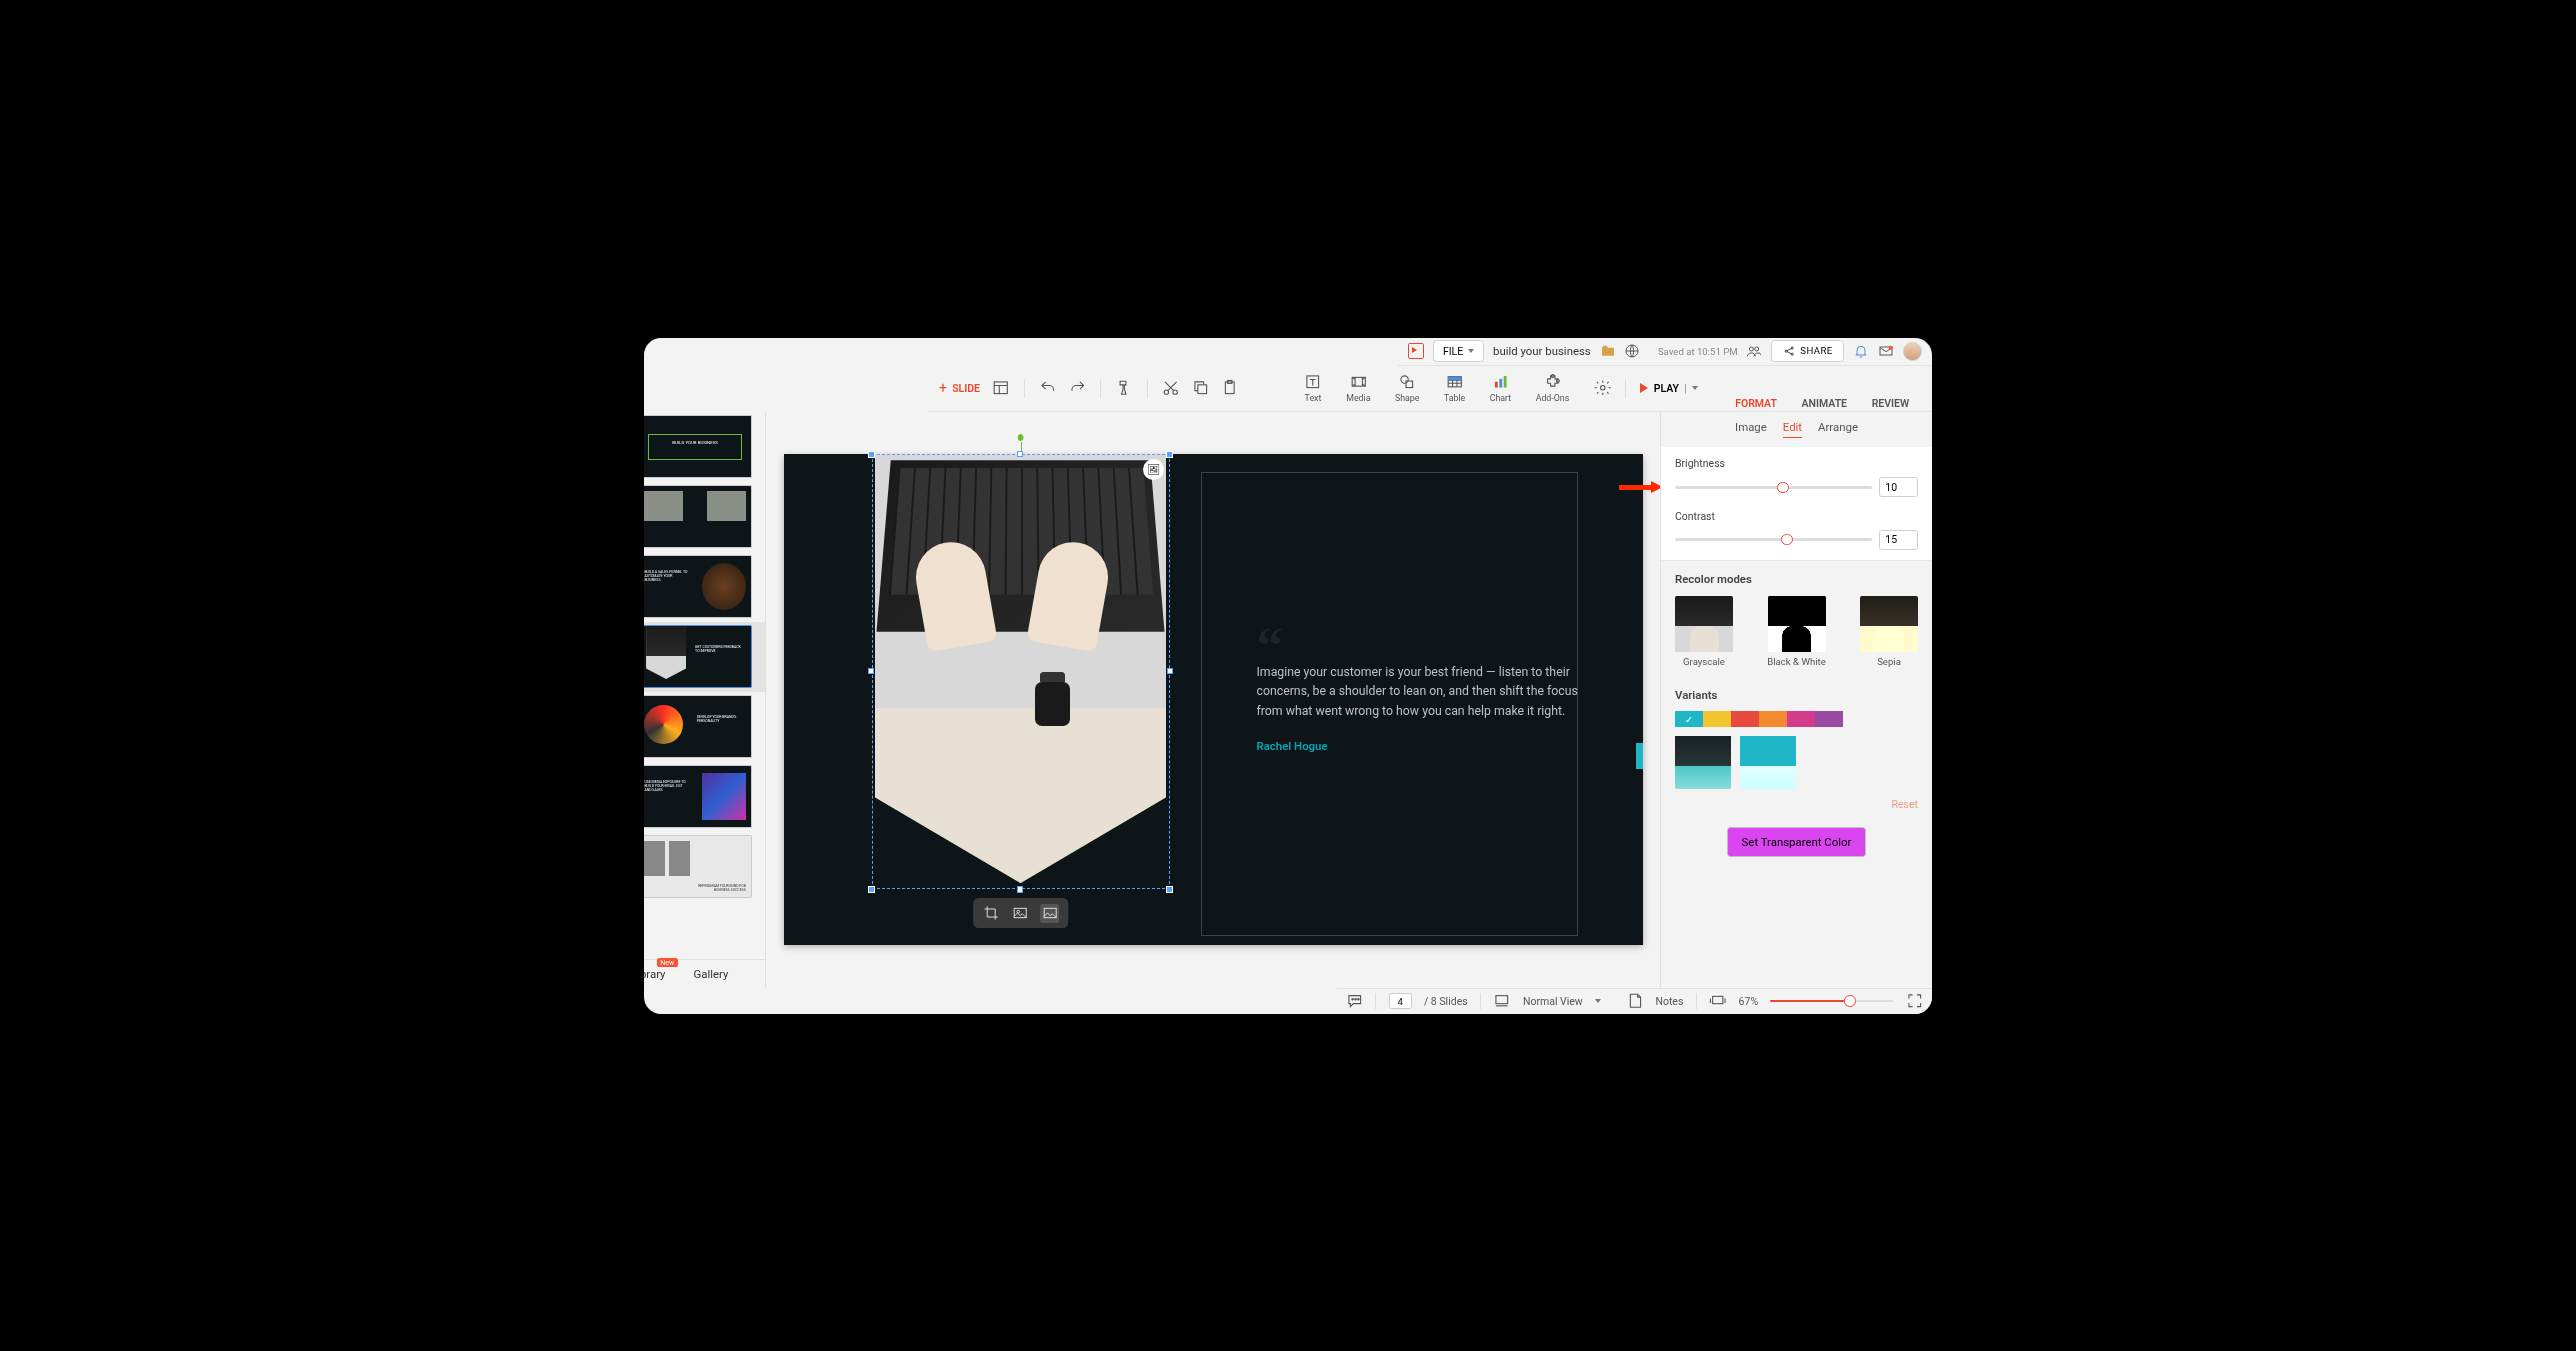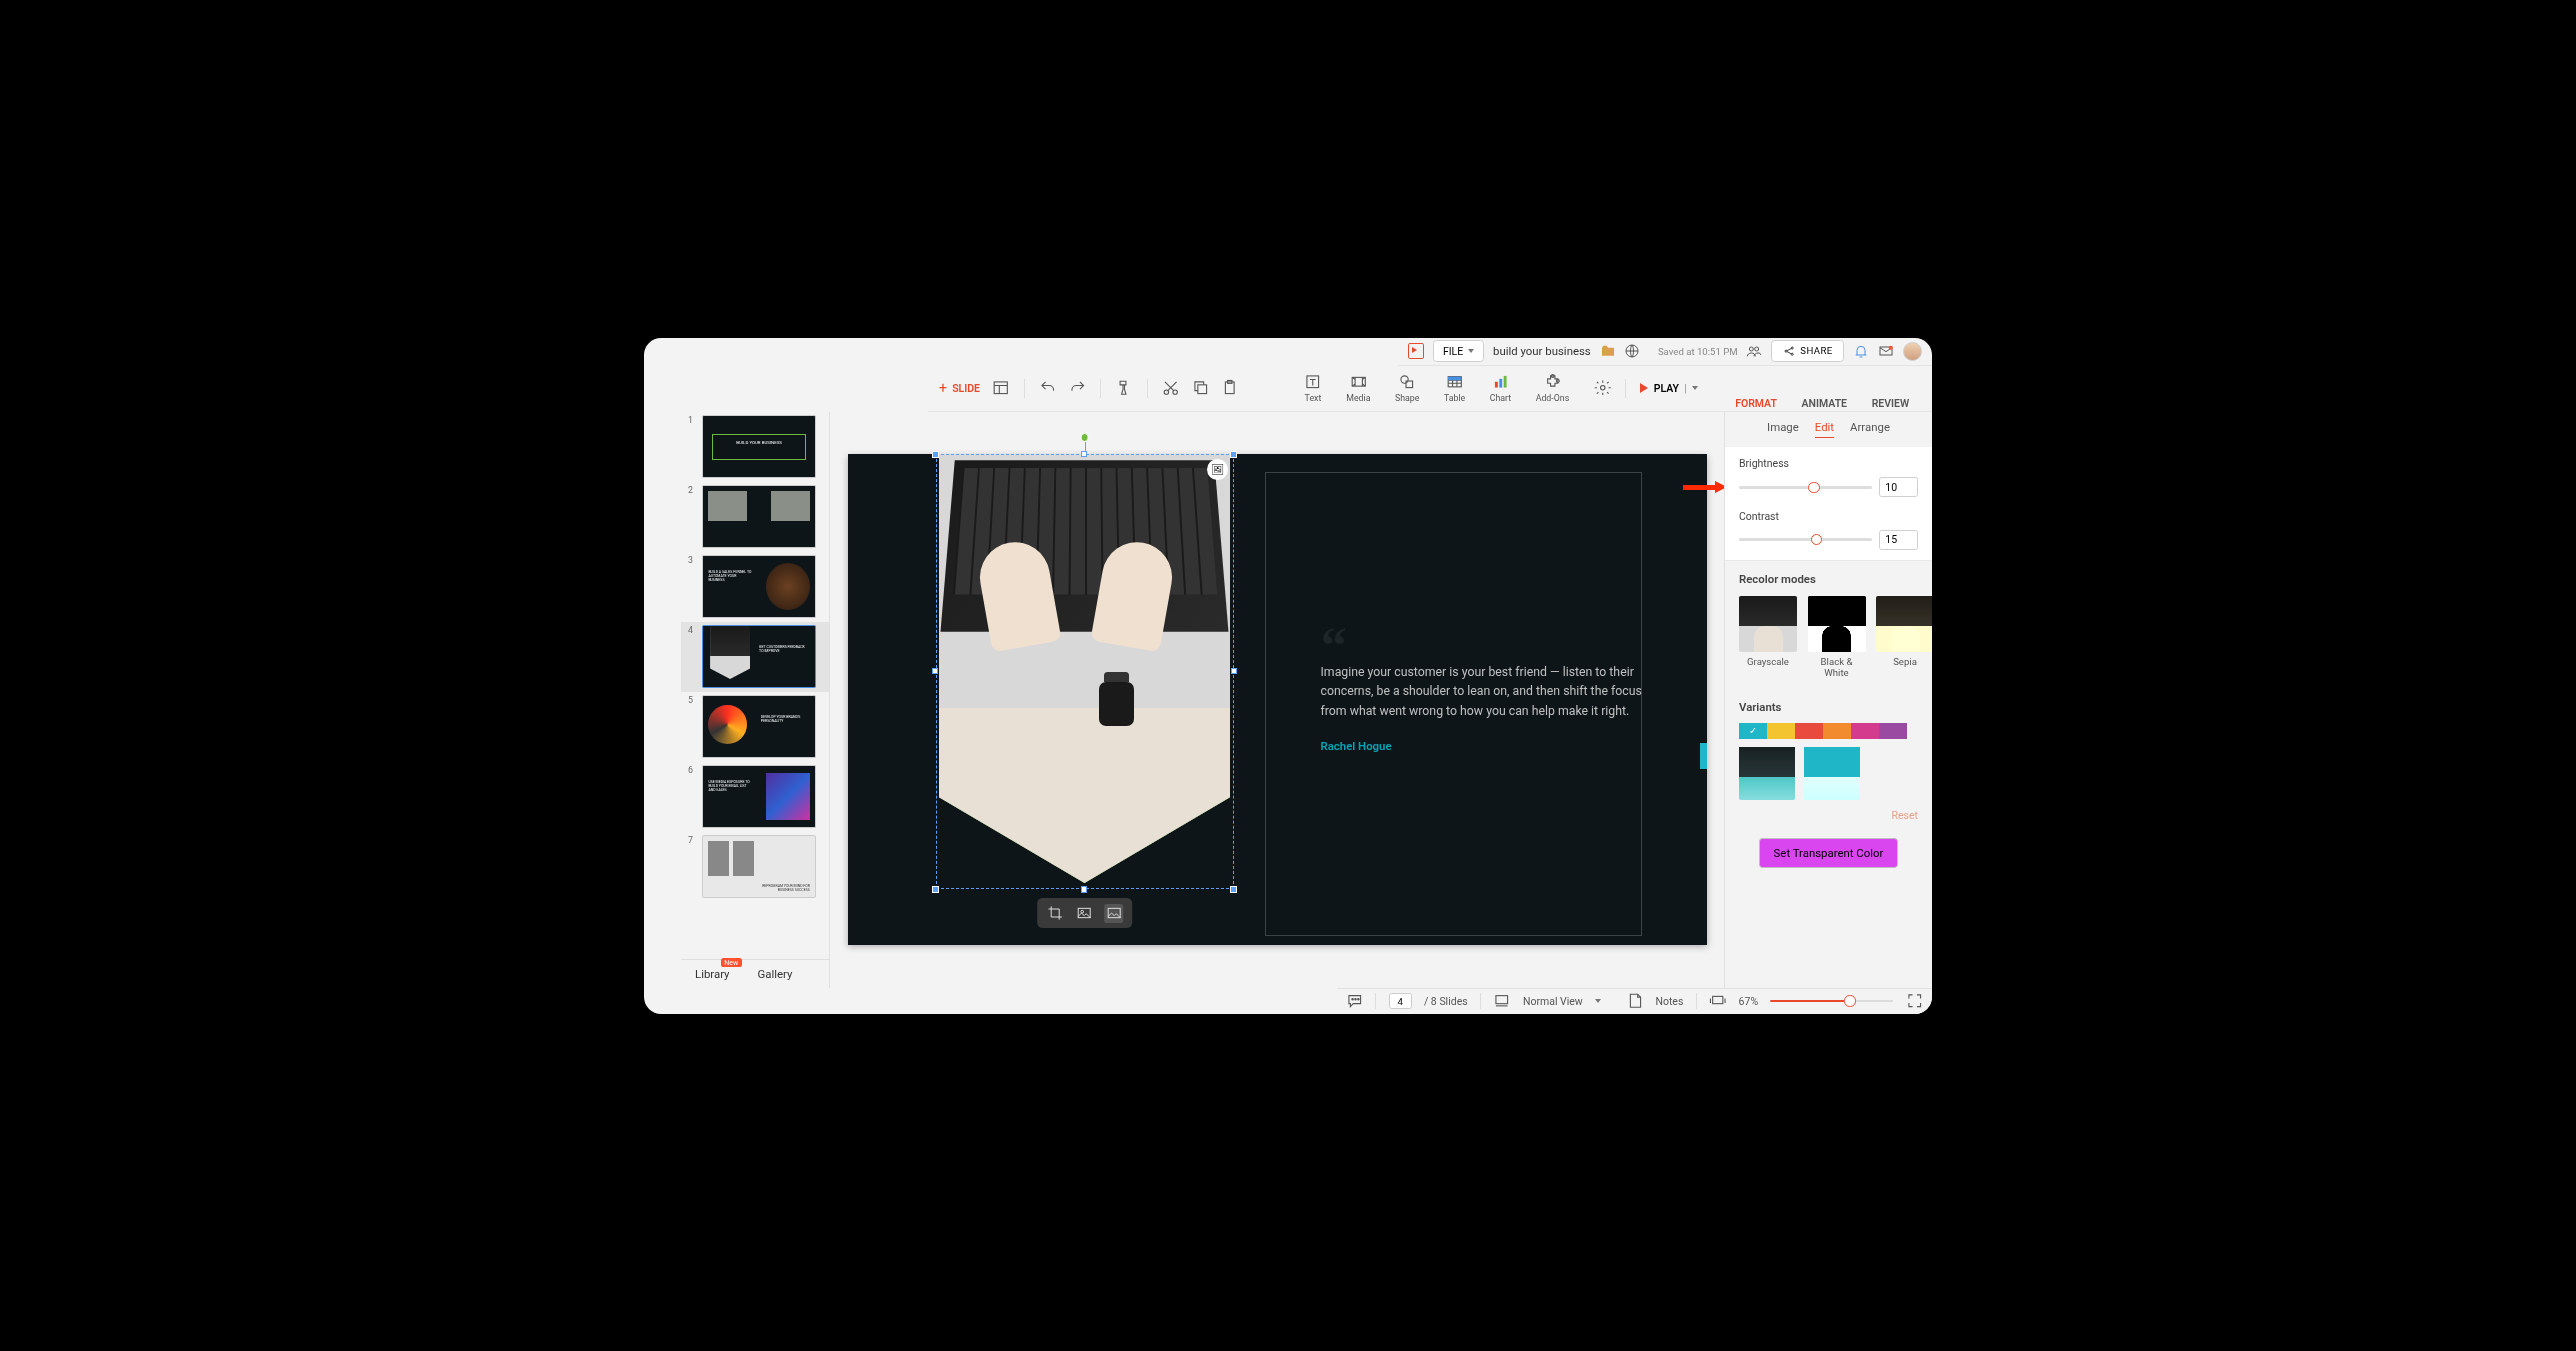--- a/index.html
+++ b/index.html
@@ -62,21 +62,21 @@
 .body-text { font-size:12.3px; color:#c0c0c0; line-height:1.6; margin-top:8.8px; }
 .author { font-size:11.4px; color:#00a6b8; margin-top:17.5px; font-weight:600; }
 .guide-box { position:absolute; left:417px; top:17.5px; width:377px; height:464px; border:0.9px solid #3a4448; }
 .side-tab { position:absolute; right:0; top:289px; width:7px; height:26px; background:#1fb6c8; }
 .redarrow { position:absolute; right:-20px; top:27px; width:44px; height:12.3px; }
 .redarrow::before{content:"";position:absolute;left:0;top:3.5px;width:32px;height:5.3px;background:#ff2a00;}
 .redarrow::after{content:"";position:absolute;right:0;top:0;border-left:12.3px solid #ff2a00;border-top:6.1px solid transparent;border-bottom:6.1px solid transparent;}
 .img-float-tb { position:absolute; left:50%; bottom:-39px; transform:translateX(-50%); background:#3a3a3a; border-radius:5.3px; padding:5.3px 8.8px; display:flex; gap:10.5px; }
 .img-float-tb .ftb { width:19px; height:19px; display:flex; align-items:center; justify-content:center; cursor:pointer; color:#ddd; border-radius:2.6px; }
 .img-float-tb .ftb.active { background:#555; }
-.right-panel { width:208px; background:#f3f3f3; border-left:0.9px solid #e0e0e0; display:flex; flex-direction:column; overflow-y:auto; }
+.right-panel { width:272px; background:#f3f3f3; border-left:0.9px solid #e0e0e0; display:flex; flex-direction:column; overflow-y:auto; }
 .subtabs { display:flex; justify-content:center; gap:16px; padding:8.8px 0; }
 .subtab { font-size:11.4px; color:#555; cursor:pointer; padding-bottom:2.6px; }
 .subtab.active { color:#e8492d; border-bottom:1.8px solid #e8492d; }
 .panel-sec { padding:10.5px 14px; border-bottom:0.9px solid #e8e8e8; background:#fff; }
 .panel-sec.gray { background:#f3f3f3; border-bottom:none; }
 .sec-label { font-size:10.5px; color:#444; margin-bottom:7px; }
 .slider-row { display:flex; align-items:center; gap:7px; }
 .slider-track { flex:1; height:2.6px; background:#ddd; border-radius:1.8px; position:relative; }
 .slider-thumb { position:absolute; top:-4.4px; width:11.4px; height:11.4px; border-radius:50%; border:1.8px solid #e8492d; background:#fff; cursor:pointer; }
 .slider-val { width:39px; padding:2.6px 5.3px; border:0.9px solid #d0d0d0; border-radius:2.6px; font-size:10.5px; text-align:left; background:#fff; }

